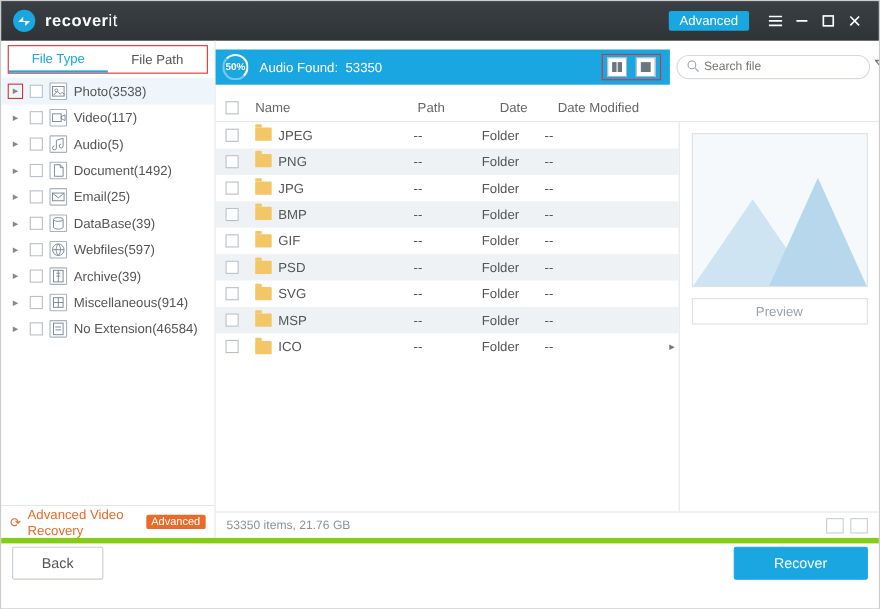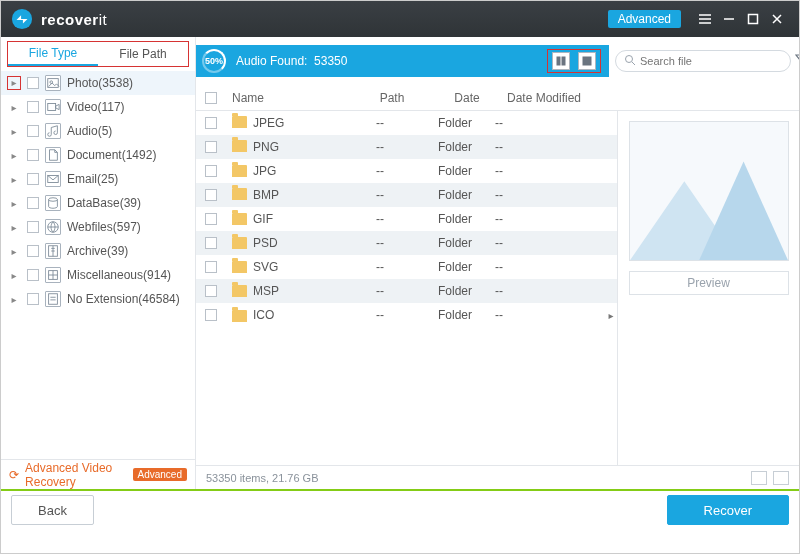--- a/index.html
+++ b/index.html
@@ -55,21 +55,21 @@
   .folder-ic { width:15px; height:12px; background:#f3c766; border-radius:1px 1px 0 0; margin-right:6px; position:relative;}
   .folder-ic::before { content:""; position:absolute; top:-3px; left:0; width:6px; height:3px; background:#f3c766; border-radius:1px 1px 0 0;}
   .row-caret { color:#777; width:12px; text-align:center; font-size:10px;}
   .preview { width:182px; border-left:1px solid #e3e6ea; padding:10px; display:flex; flex-direction:column; align-items:center;}
   .pv-box { width:160px; height:140px; border:1px solid #dde2e7; background:#f6f9fc; position:relative; overflow:hidden;}
   .pv-box svg { position:absolute; inset:0;}
   .pv-label { margin-top:10px; border:1px solid #dde2e7; width:160px; height:24px; display:flex; align-items:center; justify-content:center; color:#9aa3ad; font-size:12px;}
   .statusbar { height:24px; border-top:1px solid #e3e6ea; display:flex; align-items:center; padding:0 10px; color:#8a929b; font-size:11px;gap:44px;}
   .view-toggle { margin-left:auto; display:flex; gap:6px;}
   .vt { width:16px; height:14px; border:1px solid #c7ced5; cursor:pointer;}
-  .footer { height:40px; border-top:2px solid #84cc16; display:flex; align-items:center; padding:0 10px; gap:8px;}
+  .footer { height:40px; border-top:5px solid #84cc16; display:flex; align-items:center; padding:0 10px; gap:8px;}
   .btn { height:30px; padding:0 26px; border:1px solid #c7ced5; background:#fff; border-radius:2px; color:#555; cursor:pointer; font-size:13px;}
   .btn.primary { margin-left:auto; background:#1aa6e0; border-color:#1aa6e0; color:#fff; padding:0 36px;}
 </style>
 </head>
 <body>
 
 <div class="titlebar">
   <span class="logo-mark">
     <svg viewBox="0 0 24 24">
         <circle cx="12" cy="12" r="11" fill="#1aa6e0"></circle>

